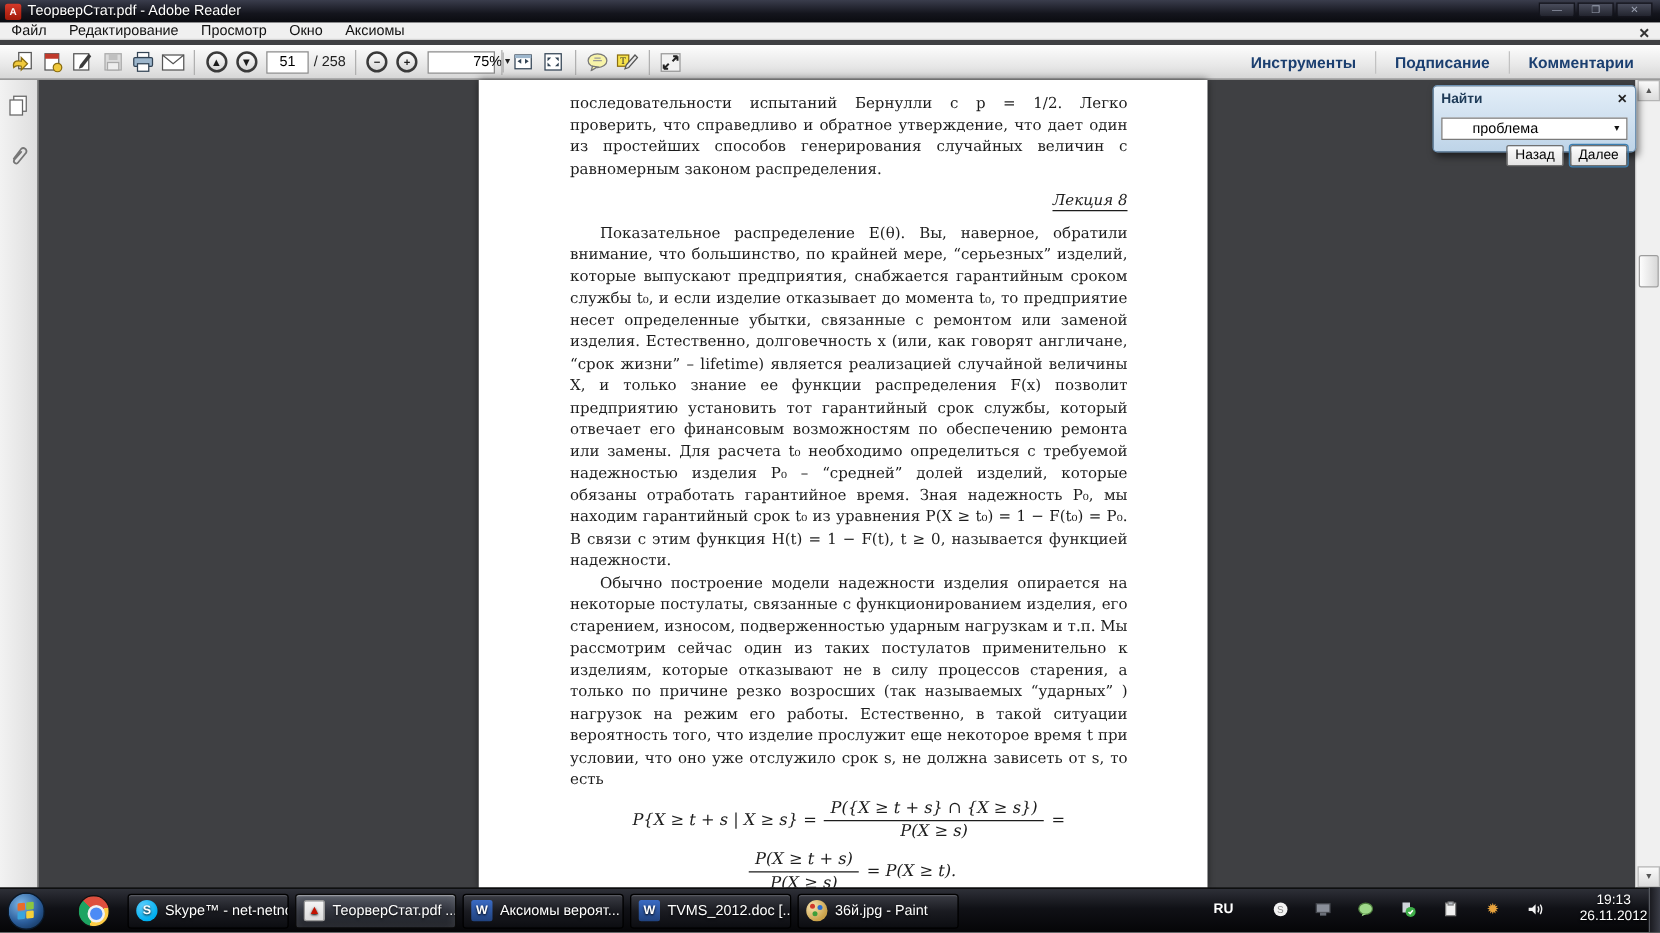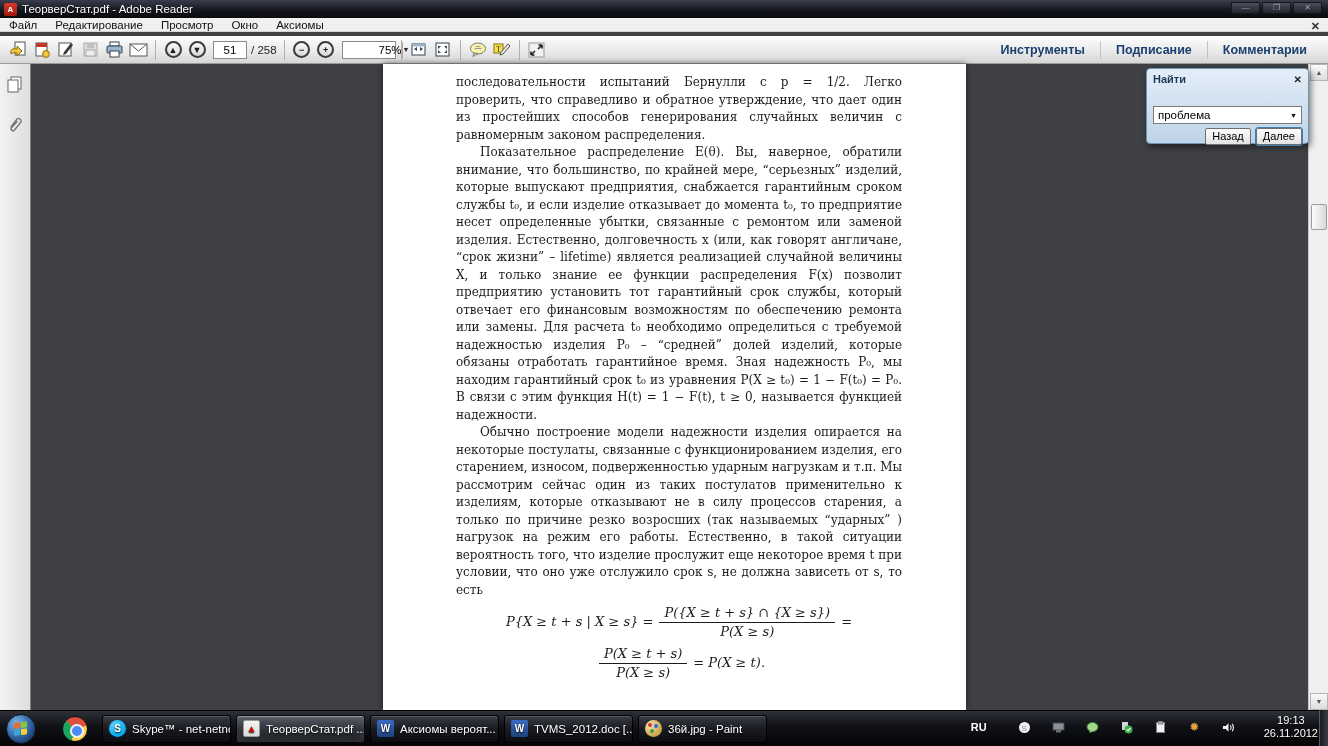--- a/index.html
+++ b/index.html
@@ -66,27 +66,27 @@
   .frac .den { display:block; padding-top:1px; }
 
   
   .vscroll { position:absolute; right:0; top:0; width:20px; height:646px; background:#f0f0f0; border-left:1px solid #c8c8c8; }
   .varrow { position:absolute; left:1px; width:18px; height:17px; background:linear-gradient(#fafafa,#dcdcdc);
     border:1px solid #b5b5b5; font-size:7px; color:#555; display:flex; align-items:center; justify-content:center; }
   .vthumb { position:absolute; left:2px; top:140px; width:16px; height:26px;
     background:linear-gradient(90deg,#fdfdfd,#d8d8d8); border:1px solid #9d9d9d; border-radius:2px; }
 
   
-  .finddlg { position:absolute; left:1146px; top:4px; width:163px; height:76px;
+  .finddlg { position:absolute; left:1146px; top:4px; width:163px; height:54px;
     background:linear-gradient(#e3eef8,#bed4e8); border:1px solid #6f93b4; border-radius:4px;
     box-shadow:2px 3px 6px rgba(0,0,0,0.5); padding:3px 6px; z-index:5; }
   .fd-titlerow { display:flex; align-items:center; height:14px; }
   .fd-title { font-size:11px; font-weight:bold; color:#1d3a57; flex:1; }
   .fd-close { font-size:10px; font-weight:bold; color:#222; }
-  .fd-combo { margin-top:20px; height:18px; background:#fff; border:1px solid #7a7a7a; display:flex; align-items:center; }
+  .fd-combo { margin-top:8px; height:18px; background:#fff; border:1px solid #7a7a7a; display:flex; align-items:center;padding-left:20px; }
   .fd-combo .q { flex:1; font-size:11.5px; padding-left:4px; color:#000; }
   .fd-combo .arrow { width:15px; height:16px; display:flex; align-items:center; justify-content:center; font-size:7px; color:#111; }
   .fd-buttons { display:flex; justify-content:flex-end; gap:5px; margin-top:4px; }
   .fd-btn { min-width:44px; height:17px; font-size:11px; text-align:center; line-height:15px;
     background:linear-gradient(#fdfdfd,#e3e3e3); border:1px solid #707070; border-radius:2px; padding:0 6px; }
   .fd-btn.default { outline:1px solid #3c7fb1; }
 
   
   .taskbar { position:absolute; left:0; top:710px; width:1328px; height:36px;
     background:linear-gradient(#2e3038,#101116 45%,#050507); border-top:1px solid #000; display:flex; align-items:center; }
@@ -263,20 +263,23 @@
       </div>
       <div class="spbtn">
         <svg width="18" height="18" viewBox="0 0 18 18">
           <path d="M5 12 L11 4 a2.6 2.6 0 0 1 4 3 L8.5 15 a1.8 1.8 0 0 1 -3 -2.2 L11 6.5" fill="none" stroke="#777" stroke-width="1.4" stroke-linecap="round"></path>
         </svg>
       </div>
     </div>
 
     <div class="page">
       <p>последовательности испытаний Бернулли с p = 1/2. Легко проверить, что справедливо и обратное утверждение, что дает один из простейших способов генерирования случайных величин с равномерным законом распределения.</p>
+      <div class="lecture">
+        <span>Лекция 8</span>
+      </div>
       <p class="indent"><span class="boldlead">Показательное распределение</span><span> E(θ).</span><span> Вы, наверное, обратили внимание, что большинство, по крайней мере, “серьезных” изделий, которые выпускают предприятия, снабжается гарантийным сроком службы t₀, и если изделие отказывает до момента t₀, то предприятие несет определенные убытки, связанные с ремонтом или заменой изделия. Естественно, долговечность x (или, как говорят англичане, “срок жизни” – lifetime) является реализацией случайной величины X, и только знание ее функции распределения F(x) позволит предприятию установить тот гарантийный срок службы, который отвечает его финансовым возможностям по обеспечению ремонта или замены. Для расчета t₀ необходимо определиться с требуемой надежностью изделия P₀ – “средней” долей изделий, которые обязаны отработать гарантийное время. Зная надежность P₀, мы находим гарантийный срок t₀ из уравнения P(X ≥ t₀) = 1 − F(t₀) = P₀. В связи с этим функция H(t) = 1 − F(t), t ≥ 0, называется функцией надежности.</span></p>
       <p class="indent">Обычно построение модели надежности изделия опирается на некоторые постулаты, связанные с функционированием изделия, его старением, износом, подверженностью ударным нагрузкам и т.п. Мы рассмотрим сейчас один из таких постулатов применительно к изделиям, которые отказывают не в силу процессов старения, а только по причине резко возросших (так называемых “ударных” ) нагрузок на режим его работы. Естественно, в такой ситуации вероятность того, что изделие прослужит еще некоторое время t при условии, что оно уже отслужило срок s, не должна зависеть от s, то есть</p>
 
       <div class="formula">
         <span>P{X ≥ t + s | X ≥ s} =</span><span class="frac"><span class="num">P({X ≥ t + s} ∩ {X ≥ s})</span><span class="den">P(X ≥ s)</span></span><span>=</span>
       </div>
       <div class="formula">
         <span class="frac"><span class="num">P(X ≥ t + s)</span><span class="den">P(X ≥ s)</span></span><span>= P(X ≥ t).</span>
       </div>
 

